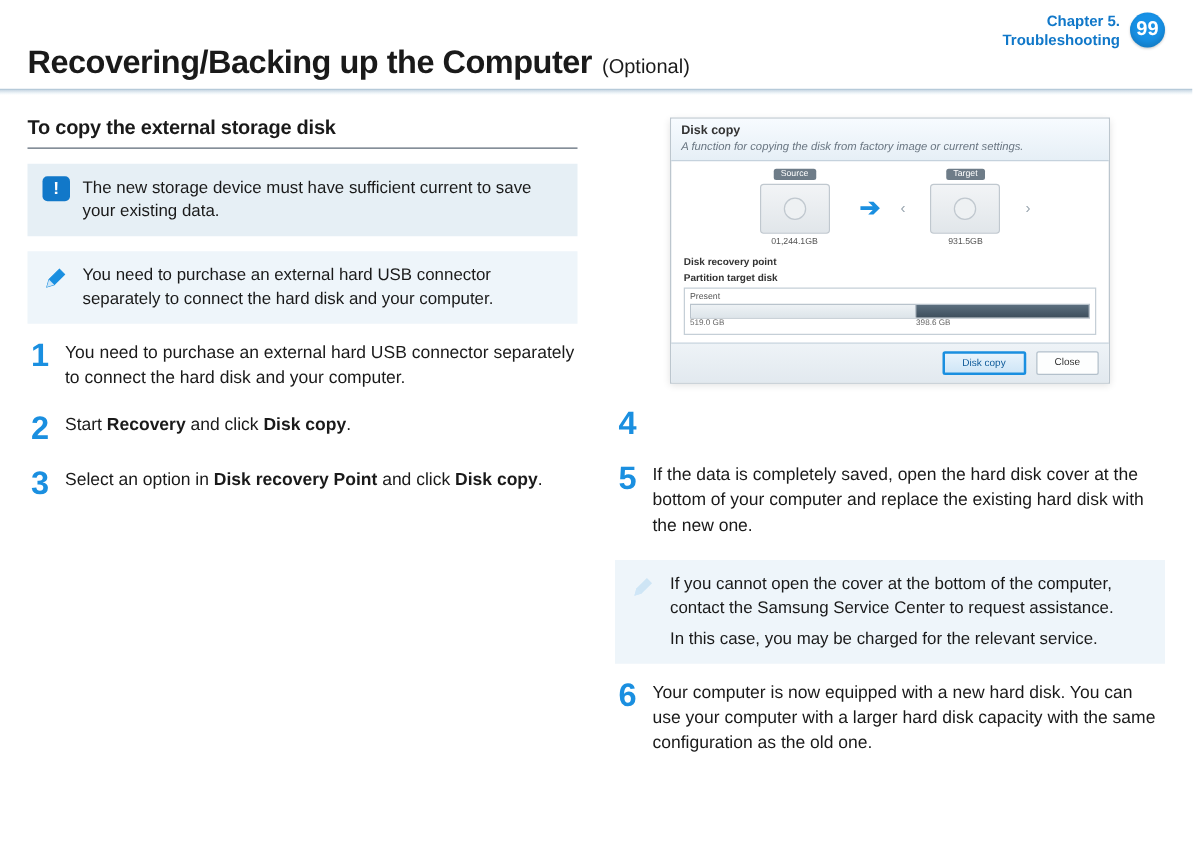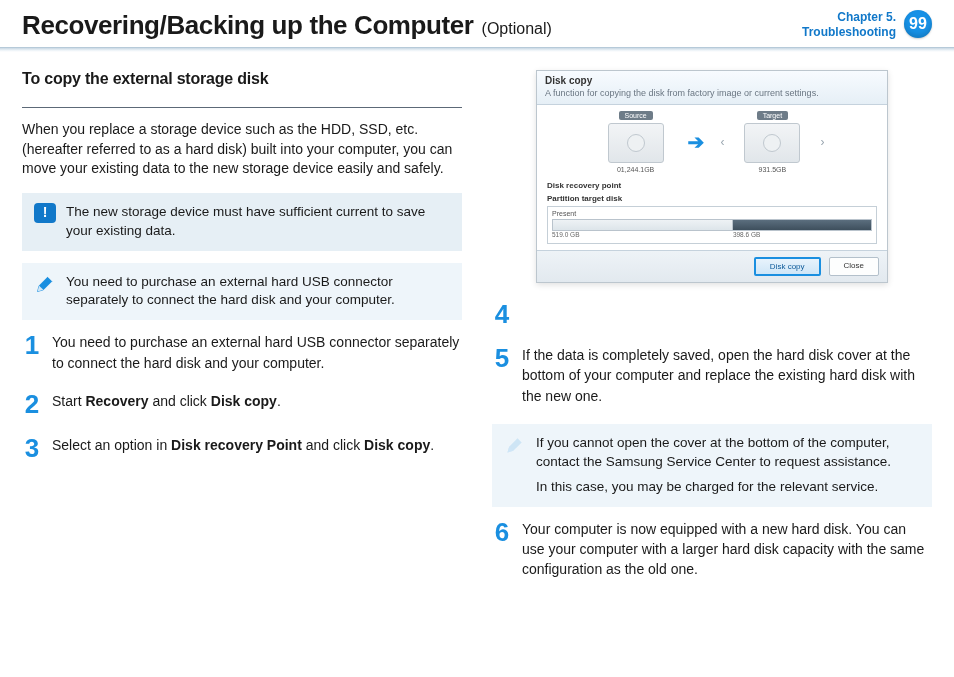--- a/index.html
+++ b/index.html
@@ -11,21 +11,21 @@
       color: #1a1a1a;
       position: relative;
       overflow: hidden;
     }
     .page-header {
       display: flex;
       justify-content: space-between;
       align-items: flex-start;
       padding: 10px 22px 6px 22px;
     }
-    .title-wrap { display: flex; align-items: baseline; gap: 8px; }
+    .title-wrap { display: flex; align-items: baseline; gap: 8px; margin-top: 24px; }
     .page-title { font-size: 26px; font-weight: 700; letter-spacing: -0.4px; }
     .page-title-opt { font-size: 16px; font-weight: 400; }
     .chapter-wrap { display: flex; align-items: flex-start; gap: 8px; }
     .chapter-text { text-align: right; color: #1178c9; font-weight: 700; font-size: 12px; line-height: 1.25; }
     .page-badge {
       width: 28px; height: 28px; border-radius: 50%;
       background: #1791e6; color: #fff; display: flex; align-items: center; justify-content: center;
       font-size: 16px; font-weight: 700;
       box-shadow: inset 0 -3px 5px rgba(0,0,0,0.15), 0 1px 2px rgba(0,0,0,0.2);
     }
@@ -36,21 +36,21 @@
     }
     .columns {
       display: flex;
       padding: 18px 22px 0 22px;
       gap: 30px;
     }
     .col { flex: 1 1 0; min-width: 0; }
 
     .section-title {
       font-weight: 700; font-size: 16px; letter-spacing: -0.2px;
-      border-bottom: 1px solid #5c6977; padding-bottom: 19px; margin-bottom: 12px;
+      border-bottom: 1px solid #5c6977; padding-bottom: 6px; margin-bottom: 12px;
     }
     .body-text { font-size: 14px; line-height: 1.4; margin-bottom: 14px; }
 
     .callout {
       display: flex; align-items: flex-start; gap: 10px;
       padding: 10px 12px; margin-bottom: 12px;
       font-size: 13.5px; line-height: 1.4;
     }
     .callout.warn { background: #e6eff5; }
     .callout.tip  { background: #eef5fa; }
@@ -78,21 +78,21 @@
       border: 1px solid #bcc6ce; width: 352px; margin: 0 auto 18px auto;
       box-shadow: 0 2px 6px rgba(0,0,0,0.12);
       font-size: 8px; color: #444; background:#fff;
     }
     .ui-titlebar {
       background: linear-gradient(#f7fbff,#e6eff6);
       border-bottom: 1px solid #c5d2dd; padding: 4px 8px 6px 8px;
       font-size: 9px; color:#333;
     }
     .ui-titlebar .t { font-weight:600; font-size:10px; margin-bottom:2px; display:block;}
-    .ui-titlebar .sub { color:#6a7682; }
+    .ui-titlebar .sub { color:#6a7682;font-style:italic; }
     .ui-body { padding: 6px 10px 0 10px; }
     .ui-disks { display:flex; align-items:center; justify-content:center; gap:12px; margin-bottom:8px; }
     .disk-card {
       width: 80px; display:flex; flex-direction:column; align-items:center; gap:3px;
     }
     .disk-label { font-size:7px; padding:1px 6px; background:#6e7c88; color:#fff; border-radius:2px; }
     .disk-rect {
       width: 56px; height: 40px; border:1px solid #c0c8cf; border-radius:3px;
       background: linear-gradient(#f2f4f6,#e1e6ea);
       position:relative;
@@ -152,21 +152,20 @@
     </div>
     <div class="page-badge">99</div>
   </div>
 </div>
 <div class="rule"></div>
 
 <div class="columns">
 
   <div class="col">
     <div class="section-title">To copy the external storage disk</div>
-    <div class="body-text">When you replace a storage device such as the HDD, SSD, etc. (hereafter referred to as a hard disk) built into your computer, you can move your existing data to the new storage device easily and safely.</div>
 
     <div class="callout warn">
       <div class="callout-icon">!</div>
       <div>The new storage device must have sufficient current to save your existing data.</div>
     </div>
 
     <div class="callout tip">
       <div class="callout-icon">
         <svg viewBox="0 0 24 24">
             <path fill="#1a8fe0" d="M3 21l2-7 10-10 5 5-10 10-7 2zM15 4l5 5" stroke="#1a8fe0" stroke-width="1"></path>

